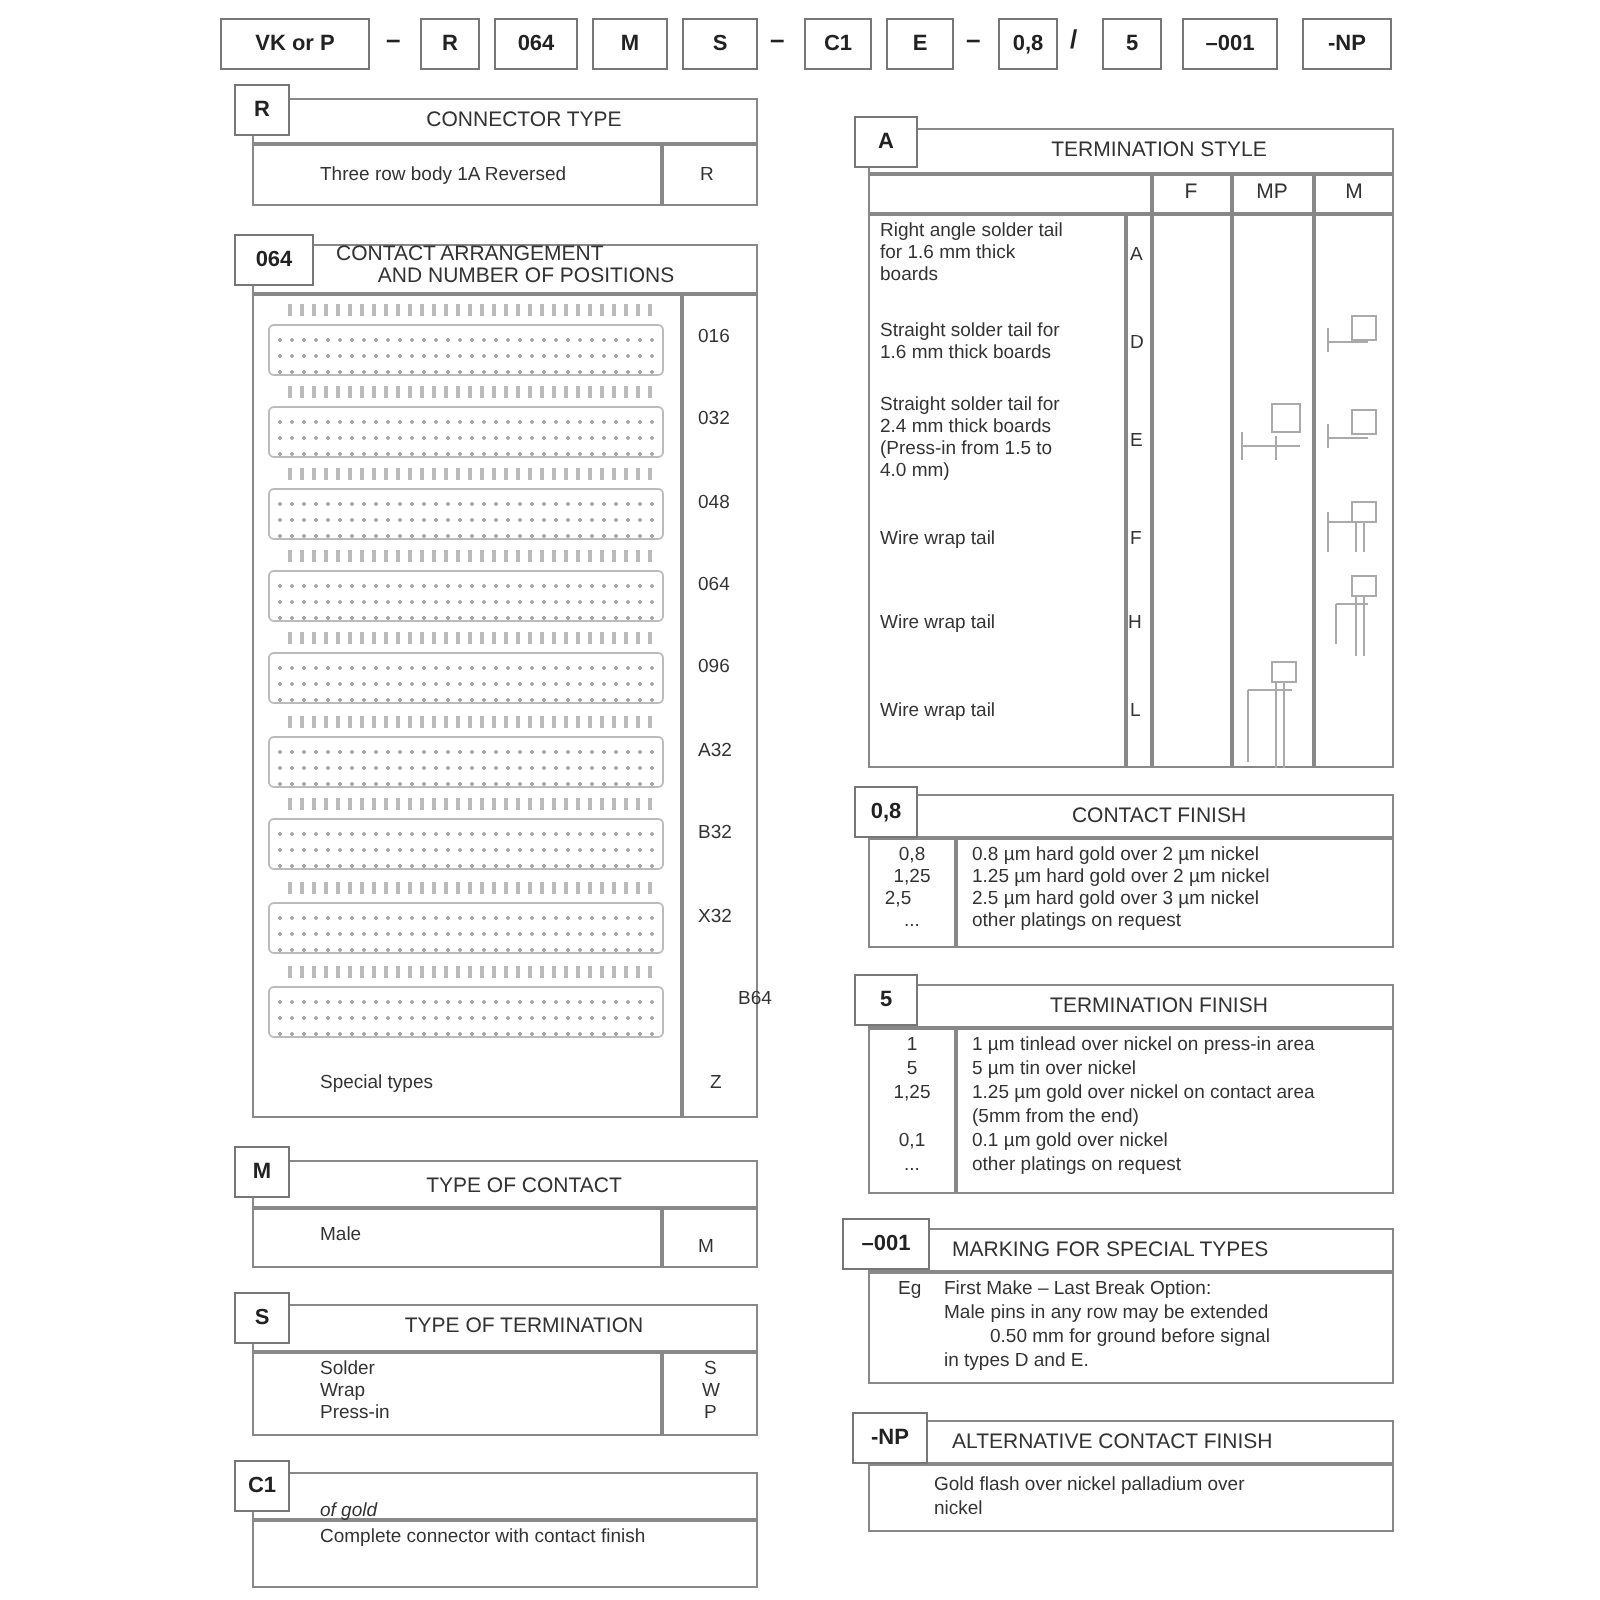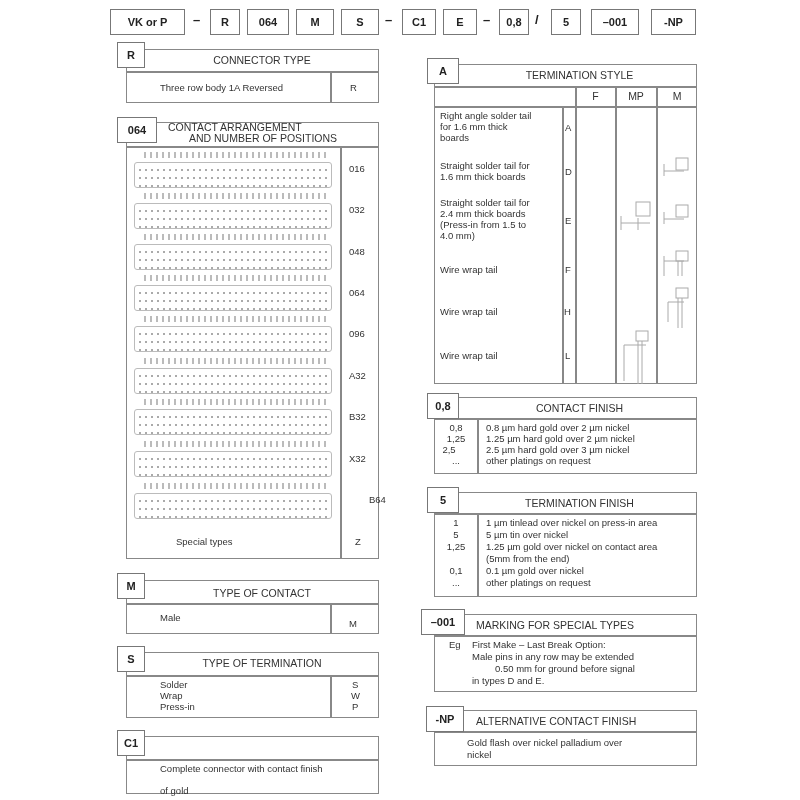--- a/index.html
+++ b/index.html
@@ -105,21 +105,21 @@
       <div class="conn-body"></div>
     </div>
   <div class="txt" style="left:349px;top:453px;">X32</div>
 
   <div class="connector" style="top:483px;">
       <div class="conn-nums"></div>
       <div class="conn-body"></div>
     </div>
   <div class="txt" style="left:349px;top:494px;padding-left:20px;">B64</div>
 
-  <div class="txt" style="left:160px;top:536px;margin-left:16px;">Special types</div>
+  <div class="txt" style="left:160px;top:536px;">Special types</div>
   <div class="txt" style="left:355px;top:536px;">Z</div>
 </div>
 
 <div>
   <div class="tag" style="left:117px;top:573px;width:28px;height:26px;">M</div>
   <div class="frame" style="left:126px;top:580px;width:253px;height:54px;"></div>
   <div class="hline" style="left:126px;top:603px;width:253px;"></div>
   <div class="vline" style="left:330px;top:603px;height:31px;"></div>
   <div class="hdr" style="left:145px;top:588px;width:234px;">TYPE OF CONTACT</div>
   <div class="txt" style="left:160px;top:612px;">Male</div>
@@ -138,21 +138,21 @@
   <div class="txt" style="left:352px;top:679px;">S</div>
   <div class="txt" style="left:351px;top:690px;">W</div>
   <div class="txt" style="left:352px;top:701px;">P</div>
 </div>
 
 <div>
   <div class="tag" style="left:117px;top:730px;width:28px;height:26px;">C1</div>
   <div class="frame" style="left:126px;top:736px;width:253px;height:58px;"></div>
   <div class="hline" style="left:126px;top:759px;width:253px;"></div>
   <div class="txt" style="left:160px;top:763px;">Complete connector with contact finish</div>
-  <div class="txt" style="left:160px;top:785px;">of gold</div>
+  <div class="txt" style="left:160px;top:750px;font-style:italic;">of gold</div>
 </div>
 
 <div>
   <div class="tag" style="left:427px;top:58px;width:32px;height:26px;">A</div>
   <div class="frame" style="left:434px;top:64px;width:263px;height:320px;"></div>
   <div class="hline" style="left:434px;top:86px;width:263px;"></div>
   <div class="hline" style="left:434px;top:106px;width:263px;"></div>
   <div class="vline" style="left:575px;top:106px;height:278px;"></div>
   <div class="vline" style="left:575px;top:86px;height:20px;"></div>
   <div class="vline" style="left:615px;top:86px;height:298px;"></div>

